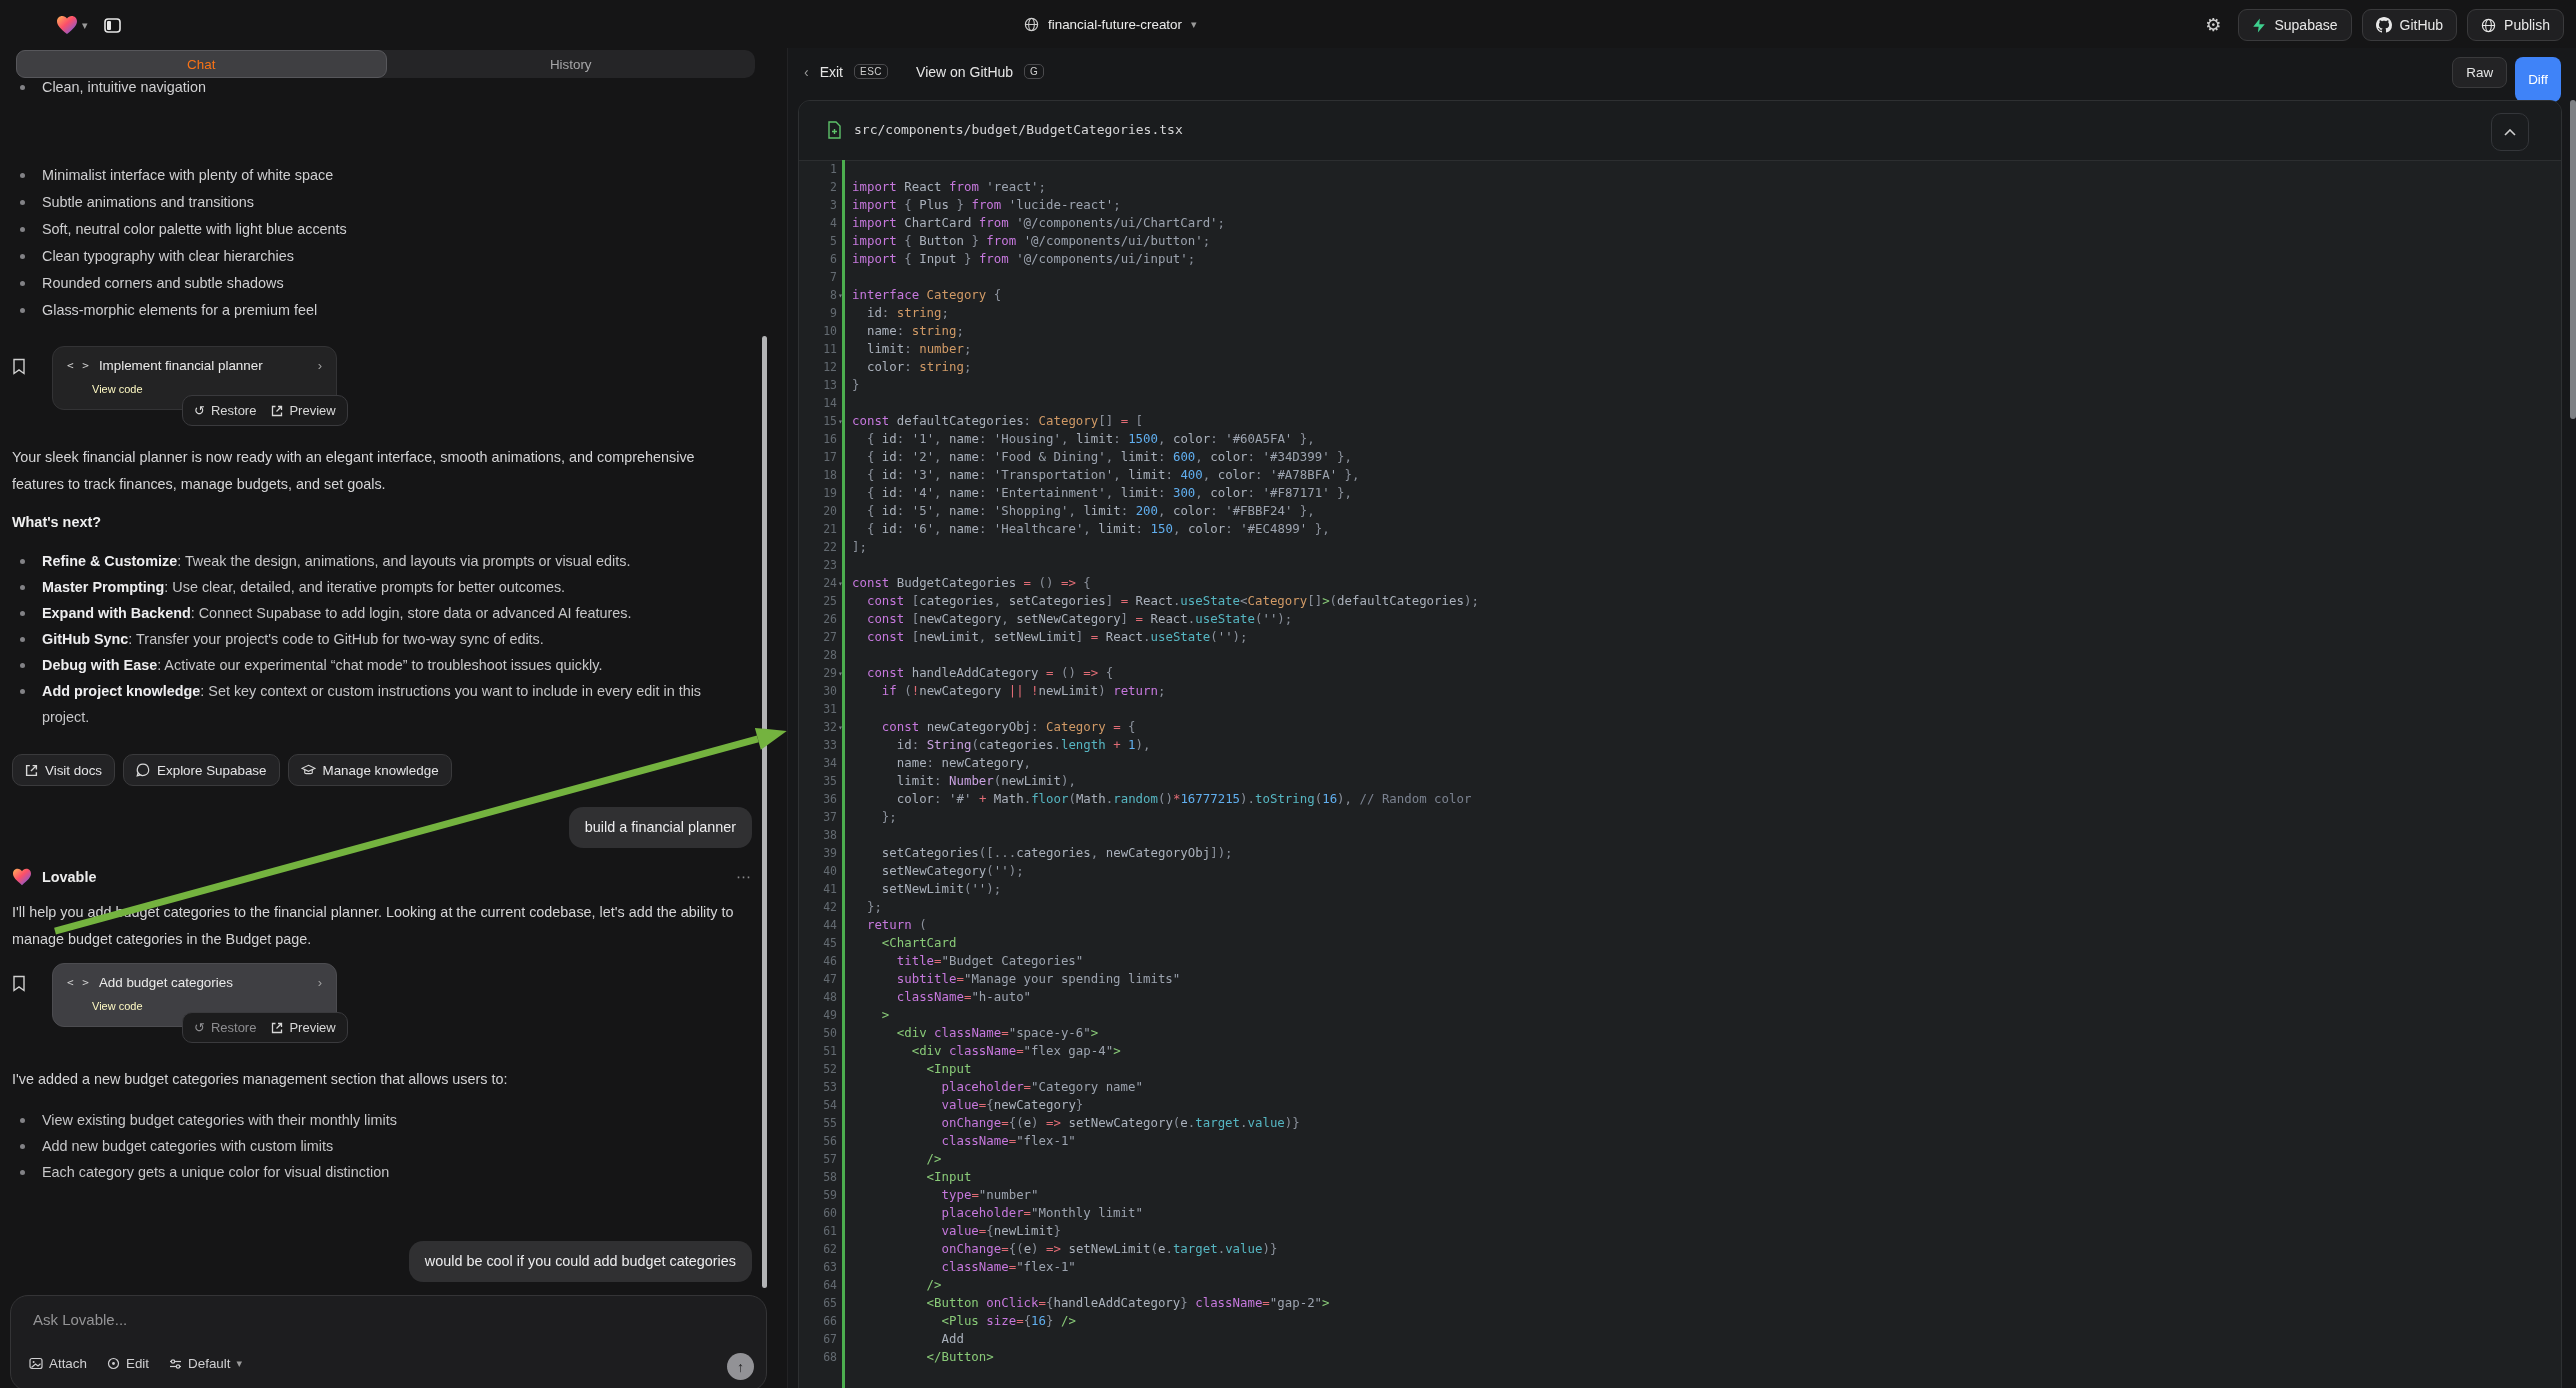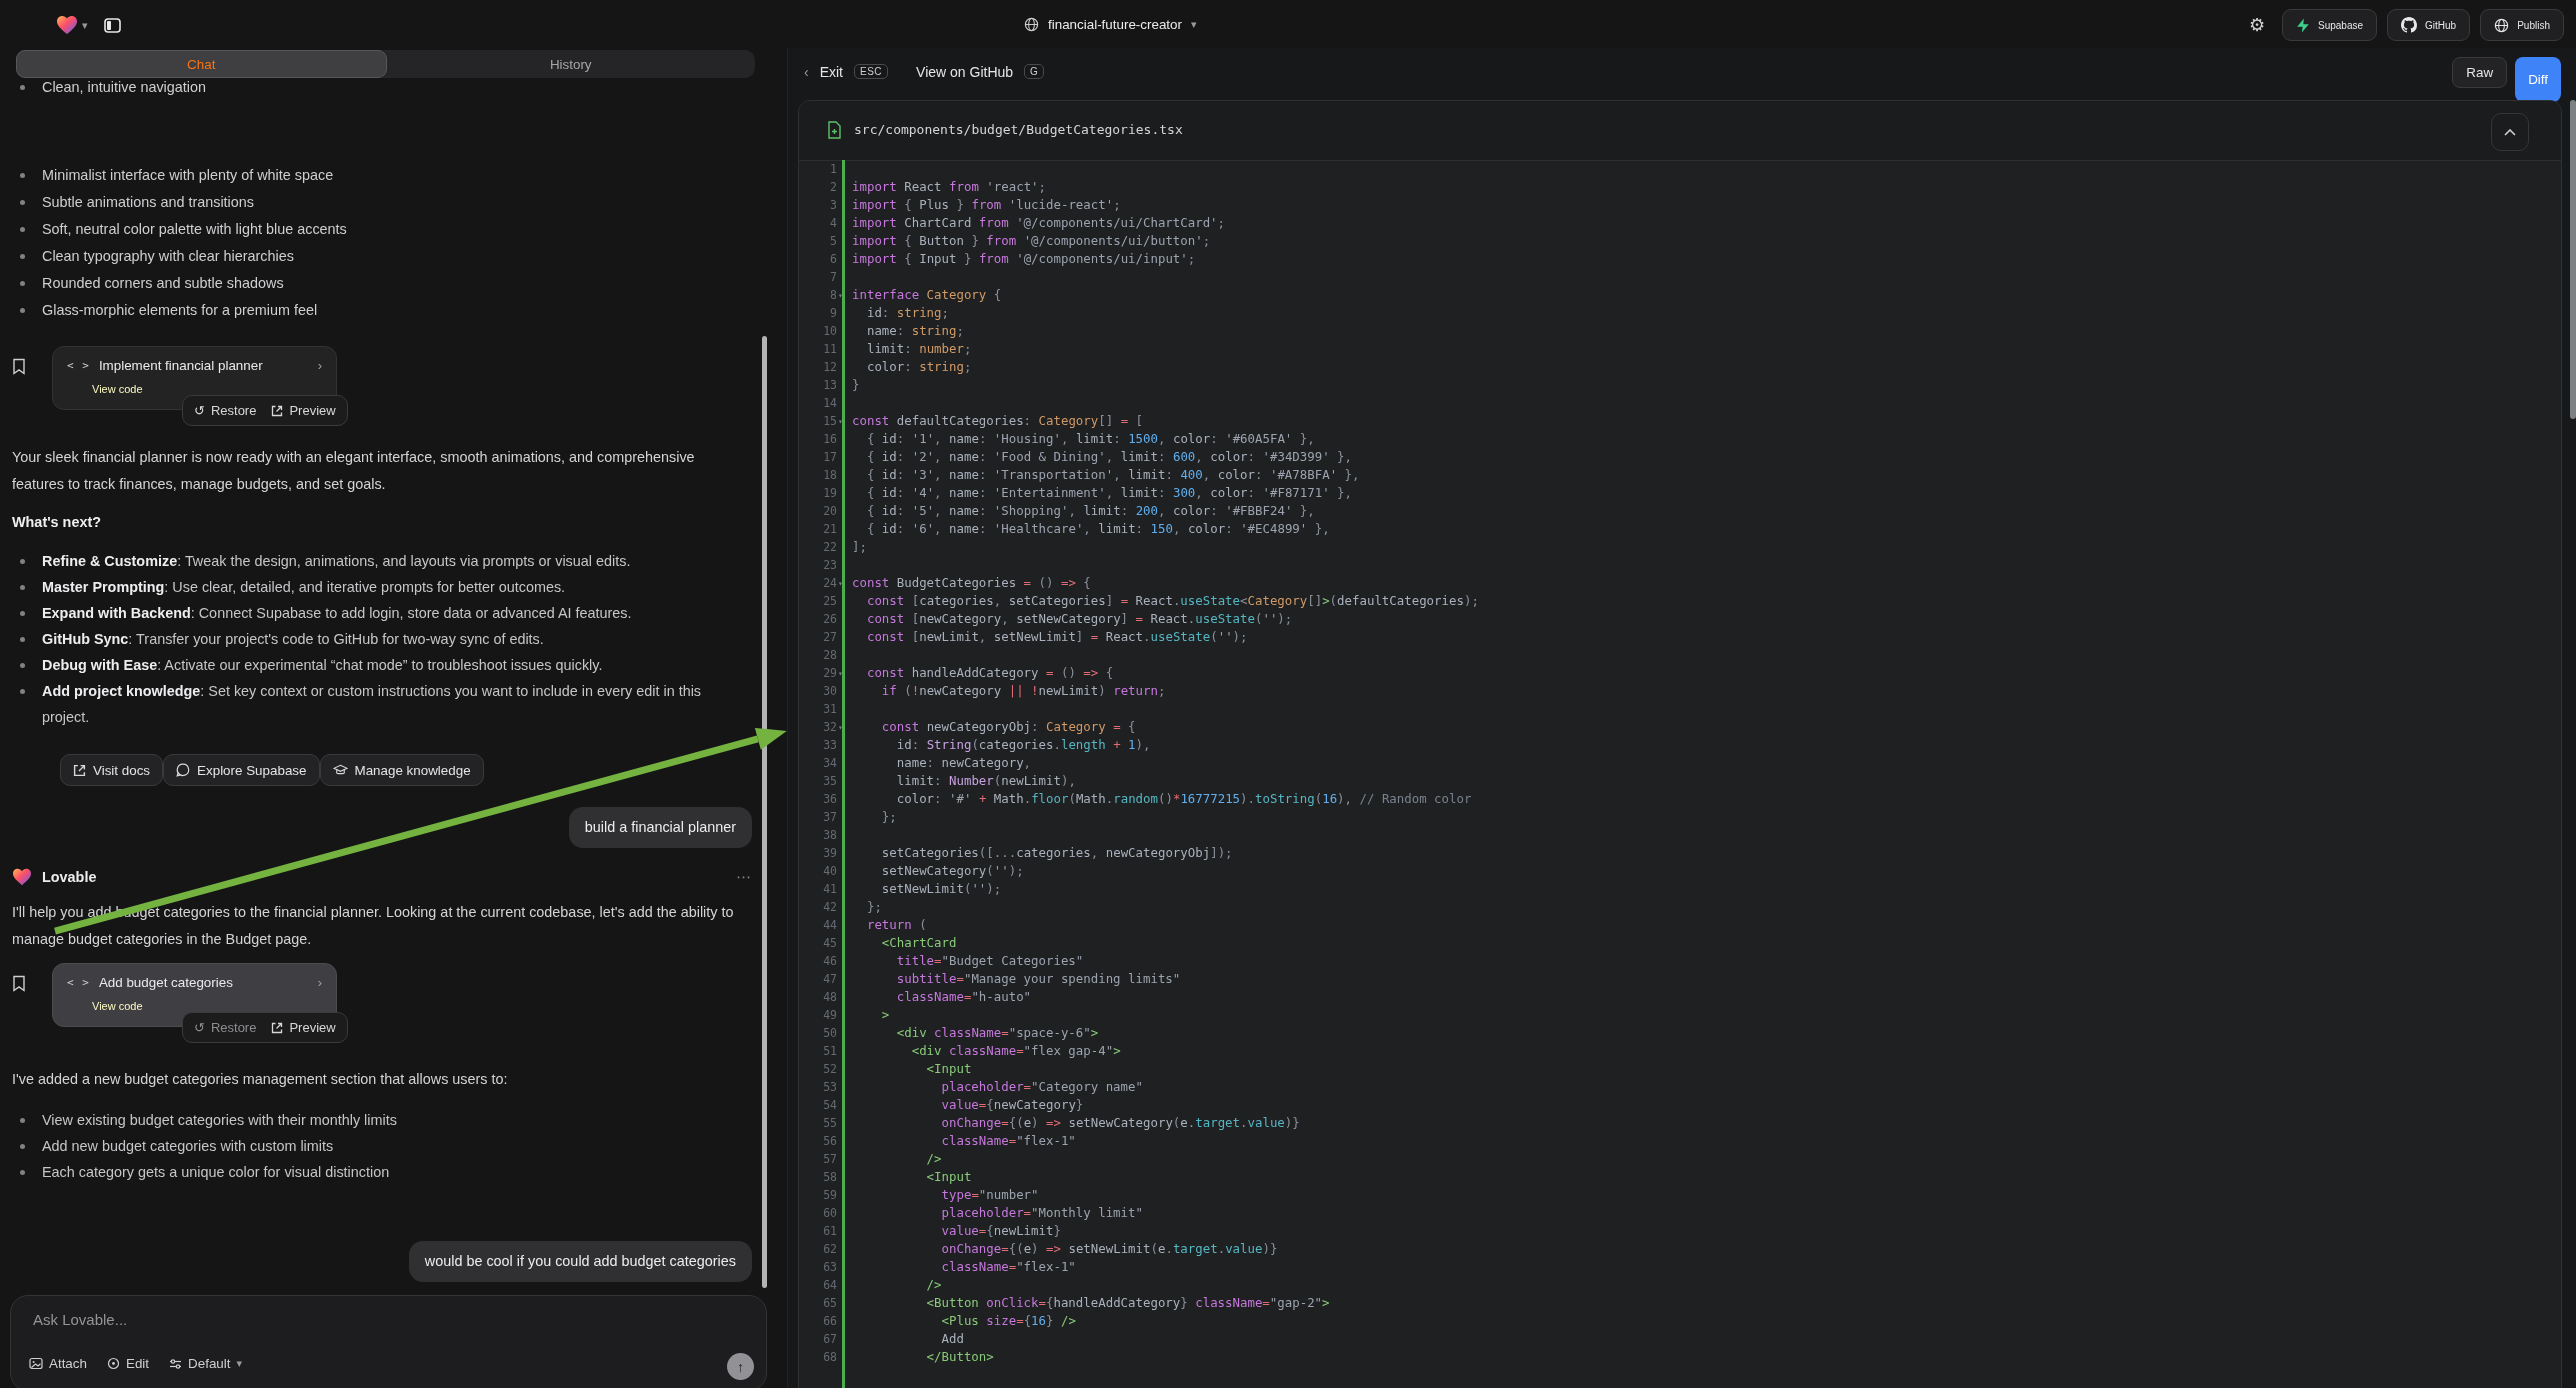--- a/index.html
+++ b/index.html
@@ -6,21 +6,21 @@
   #stage{position:relative;width:2576px;height:1388px;background:#141415;overflow:hidden;color:#d9d9d9;}
   .abs{position:absolute;}
   svg{display:block;}
 
   
   #topbar{position:absolute;left:0;top:0;width:100%;height:48px;background:#151516;}
   .tb-left{position:absolute;left:56px;top:10px;display:flex;align-items:center;gap:10px;}
   .chev{color:#9a9a9a;font-size:11px;}
   .tb-center{position:absolute;left:1024px;top:0;height:48px;display:flex;align-items:center;gap:9px;font-size:13.4px;color:#ececec;}
   .tb-right{position:absolute;right:12px;top:9px;display:flex;align-items:center;gap:10px;}
-  .tb-btn{height:30px;display:flex;align-items:center;gap:8px;padding:0 13px;border:1px solid #3a3a3c;border-radius:9px;background:#202022;color:#e8e8e8;font-size:10px;cursor:pointer;}
+  .tb-btn{height:30px;display:flex;align-items:center;gap:8px;padding:0 13px;border:1px solid #3a3a3c;border-radius:9px;background:#202022;color:#e8e8e8;font-size:14px;cursor:pointer;}
   .icon-btn{width:30px;height:30px;display:flex;align-items:center;justify-content:center;color:#d0d0d0;cursor:pointer;}
 
   
   #leftpanel{position:absolute;left:0;top:48px;width:787px;height:1340px;background:#151516;}
   #tabsbar{position:absolute;left:16px;top:2px;width:739px;height:28px;background:#252527;border-radius:10px;display:flex;}
   .tab{flex:1;display:flex;align-items:center;justify-content:center;font-size:13.4px;color:#a6a6a8;border-radius:9px;cursor:pointer;}
   .tab.sel{background:#3f3f42;border:1px solid #57575b;color:#f97316;}
 
   .p{font-size:14.4px;line-height:27px;color:#d4d4d6;}
   .bullets{list-style:none;margin:0;padding:0;}
@@ -36,21 +36,21 @@
   .vcard.v1{background:#232324;border:1px solid #333335;}
   .vcard.v2{background:#3f3f43;border:1px solid #4c4c50;}
   .vcard-row{display:flex;align-items:center;gap:9px;font-size:13.4px;color:#eaeaea;}
   .code-glyph{font-family:"DejaVu Sans Mono",monospace;font-size:11px;color:#d0d0d0;letter-spacing:1px;}
   .vcard-chev{margin-left:auto;color:#a0a0a0;font-size:13px;}
   .viewcode{margin:10px 0 0 25px;font-size:11px;color:#fef9c3;cursor:pointer;}
   .pill{position:absolute;left:129px;bottom:-17px;display:flex;align-items:center;gap:15px;background:#1c1c1d;border:1px solid #3a3a3d;border-radius:10px;padding:7px 11px;font-size:13px;color:#d8d8d8;white-space:nowrap;}
   .pill .itm{display:flex;align-items:center;gap:6px;cursor:pointer;}
   .pill .dim{color:#8d8d90;}
 
-  .act-row{position:absolute;left:12px;display:flex;margin-left:48px;}
+  .act-row{position:absolute;left:12px;display:flex;gap:8px;}
   .act-btn{height:30px;display:flex;align-items:center;gap:7px;padding:0 12px;background:#232325;border:1px solid #3a3a3c;border-radius:10px;font-size:13.4px;color:#e4e4e6;cursor:pointer;white-space:nowrap;}
 
   .bubble{position:absolute;right:35px;max-width:558px;background:#303032;border-radius:14px;padding:10px 16px;font-size:14.4px;color:#ededef;line-height:21px;}
   .lov-row{position:absolute;left:12px;right:35px;display:flex;align-items:center;gap:10px;}
   .lov-name{font-size:14.4px;font-weight:700;color:#ececec;}
   .dots{margin-left:auto;color:#8a8a8c;font-size:15px;letter-spacing:1px;}
 
   #composer{position:absolute;left:10px;top:1247px;width:757px;height:96px;box-sizing:border-box;background:#1d1d1f;border:1px solid #343436;border-radius:18px;}
   #composer input{position:absolute;left:20px;top:14px;width:637px;background:transparent;border:none;outline:none;font-size:15px;color:#e6e6e6;font-family:"Liberation Sans",sans-serif;}
   #composer input::placeholder{color:#949496;}

